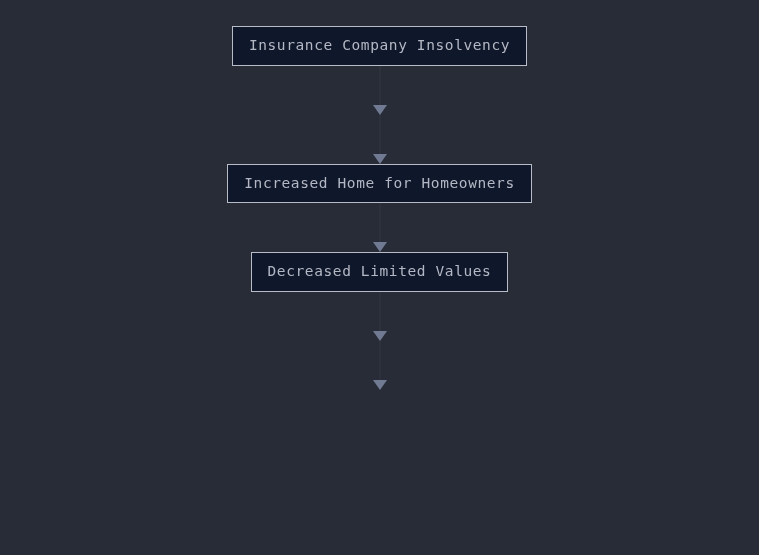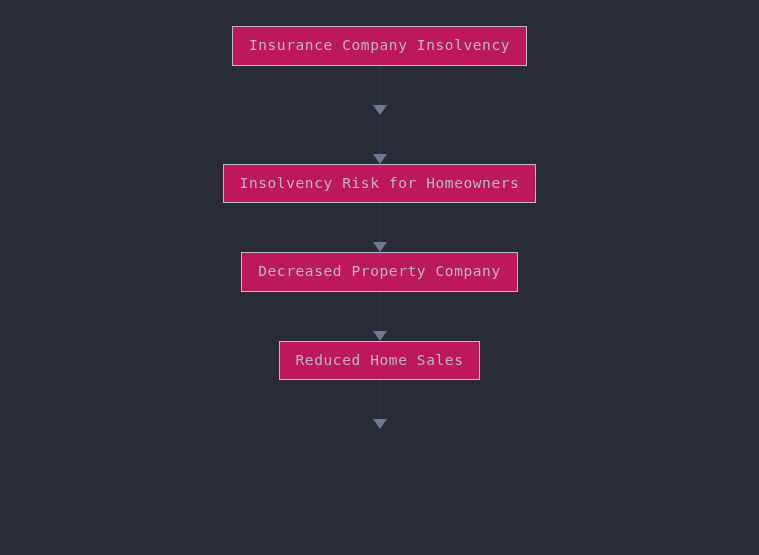--- a/index.html
+++ b/index.html
@@ -17,21 +17,21 @@
   #flowchart {
     position: relative;
     width: 759px;
     height: 555px;
     display: flex;
     flex-direction: column;
     align-items: center;
   }
 
   .node {
-    background: #be185d;
+    background: #0f172a;
     border: 1px solid #b9bcc6;
     color: #b4b8c4;
     font-size: 14.5px;
     line-height: 1;
     letter-spacing: 0.6px;
     text-align: center;
     padding: 11px 16px 12px 16px;
     box-sizing: border-box;
     white-space: nowrap;
     position: relative;
@@ -78,40 +78,37 @@
     <div class="arrowhead"></div>
   </div>
 
 
   <div class="connector" style="height:49px;">
     <div class="line"></div>
     <div class="arrowhead"></div>
   </div>
 
   <div class="node">
-    <span>Insolvency Risk for Homeowners</span>
+    <span>Increased Home for Homeowners</span>
   </div>
 
   <div class="connector" style="height:49px;">
     <div class="line"></div>
     <div class="arrowhead"></div>
   </div>
 
   <div class="node">
-    <span>Decreased Property Company</span>
+    <span>Decreased Limited Values</span>
   </div>
 
   <div class="connector" style="height:49px;">
     <div class="line"></div>
     <div class="arrowhead"></div>
   </div>
 
-  <div class="node">
-    <span>Reduced Home Sales</span>
-  </div>
 
   <div class="connector" style="height:49px;">
     <div class="line"></div>
     <div class="arrowhead"></div>
   </div>
 
 
 </div>
 
 </body></html>

